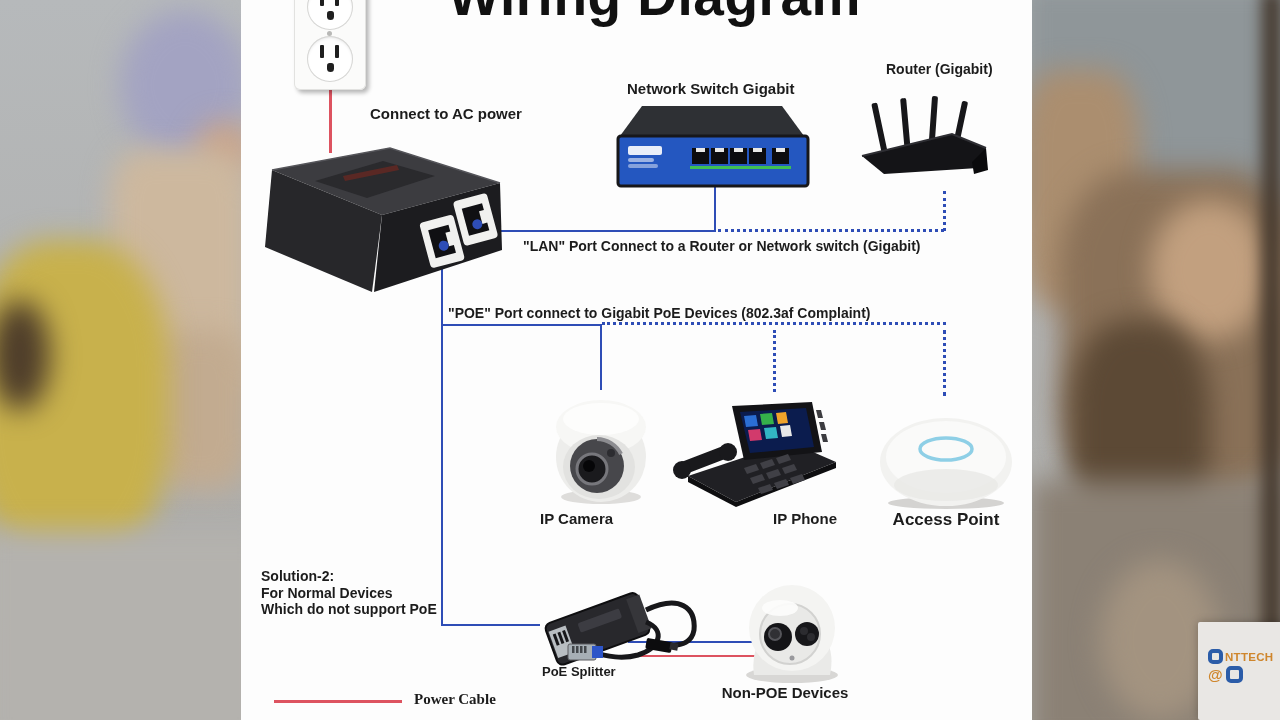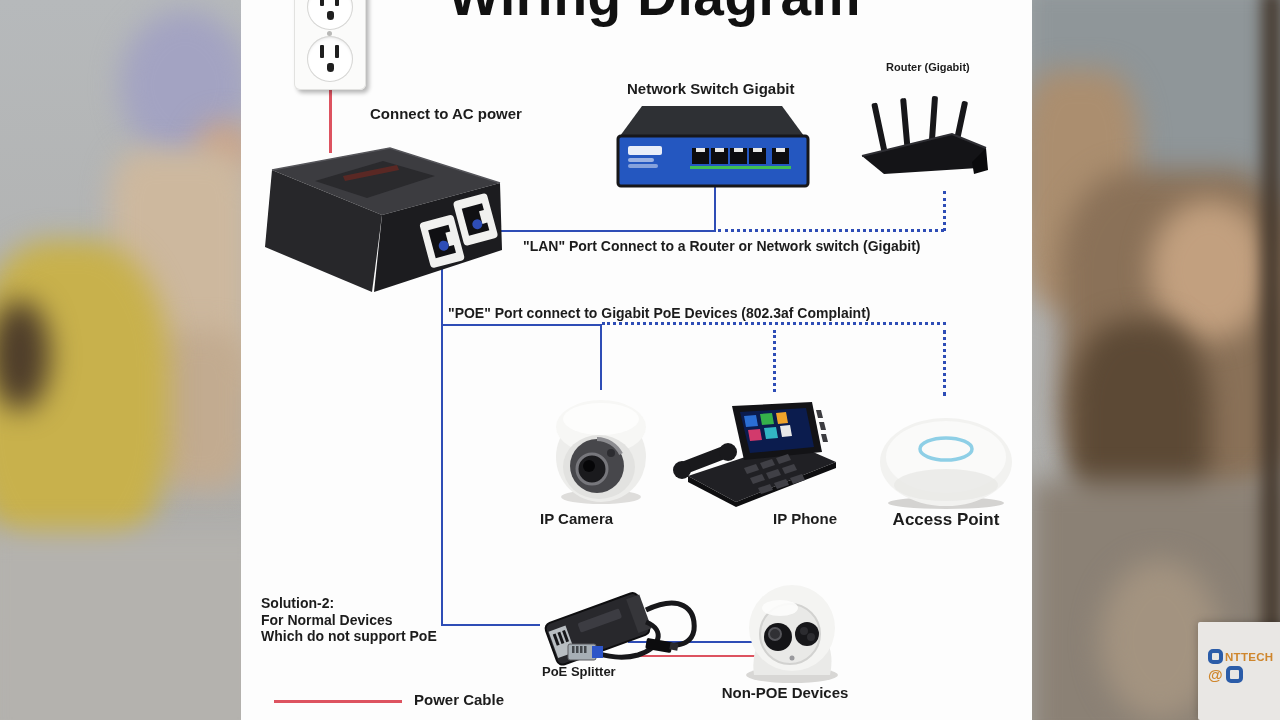--- a/index.html
+++ b/index.html
@@ -249,37 +249,37 @@
     <circle cx="39" cy="52" r="6" fill="#303034" stroke="#55555a" stroke-width="2"></circle>
     <circle cx="71" cy="52" r="12" fill="#17171a"></circle>
     <circle cx="68" cy="49" r="4" fill="#2c2c30"></circle>
     <circle cx="75" cy="55" r="4" fill="#2c2c30"></circle>
     <circle cx="56" cy="76" r="2.5" fill="#98989c"></circle>
     <ellipse cx="44" cy="26" rx="18" ry="8" fill="#fdfdfc" opacity="0.9"></ellipse>
   </svg>
 
   <div class="lbl" style="left:370px;top:105px;font-size:15px;">Connect to AC power</div>
   <div class="lbl" style="left:627px;top:80px;font-size:15px;">Network Switch Gigabit</div>
-  <div class="lbl" style="left:886px;top:61px;font-size:11px;">Router (Gigabit)</div>
+  <div class="lbl" style="left:886px;top:61px;font-size:14px;">Router (Gigabit)</div>
   <div class="lbl" style="left:523px;top:238px;font-size:14px;">"LAN" Port Connect to a Router or Network switch (Gigabit)</div>
   <div class="lbl" style="left:448px;top:305px;font-size:14px;">"POE" Port connect to Gigabit PoE Devices (802.3af Complaint)</div>
 
 
-  <div class="lbl" style="left:261px;top:595px;font-size:14px;line-height:16.5px;">
+  <div class="lbl" style="left:261px;top:568px;font-size:14px;line-height:16.5px;">
     <div>Solution-2:</div>
     <div>For Normal Devices</div>
     <div>Which do not support PoE</div>
   </div>
 
   <div class="lbl" style="left:540px;top:510px;width:120px;text-align:left;font-size:15px;">IP Camera</div>
   <div class="lbl" style="left:713px;top:510px;width:124px;text-align:right;font-size:15px;">IP Phone</div>
   <div class="lbl" style="left:884px;top:510px;width:124px;text-align:center;font-size:17px;">Access Point</div>
   <div class="lbl" style="left:542px;top:664px;font-size:13px;">PoE Splitter</div>
   <div class="lbl" style="left:703px;top:684px;width:164px;text-align:center;font-size:15px;">Non-POE Devices</div>
-  <div class="lbl" style="left:414px;top:691px;font-size:15px;">Power Cable</div>
+  <div class="lbl" style="left:414px;top:691px;font-size:15px;font-family:Liberation Serif, serif;">Power Cable</div>
 
   <div class="logo">
     <div class="logo-row">
       <span class="o-mark"></span>
       <span class="logo-text">NTTECH</span>
     </div>
     <div class="logo-row2">
       <span class="logo-at">@</span>
       <span class="o-mark o2"></span>
     </div>

